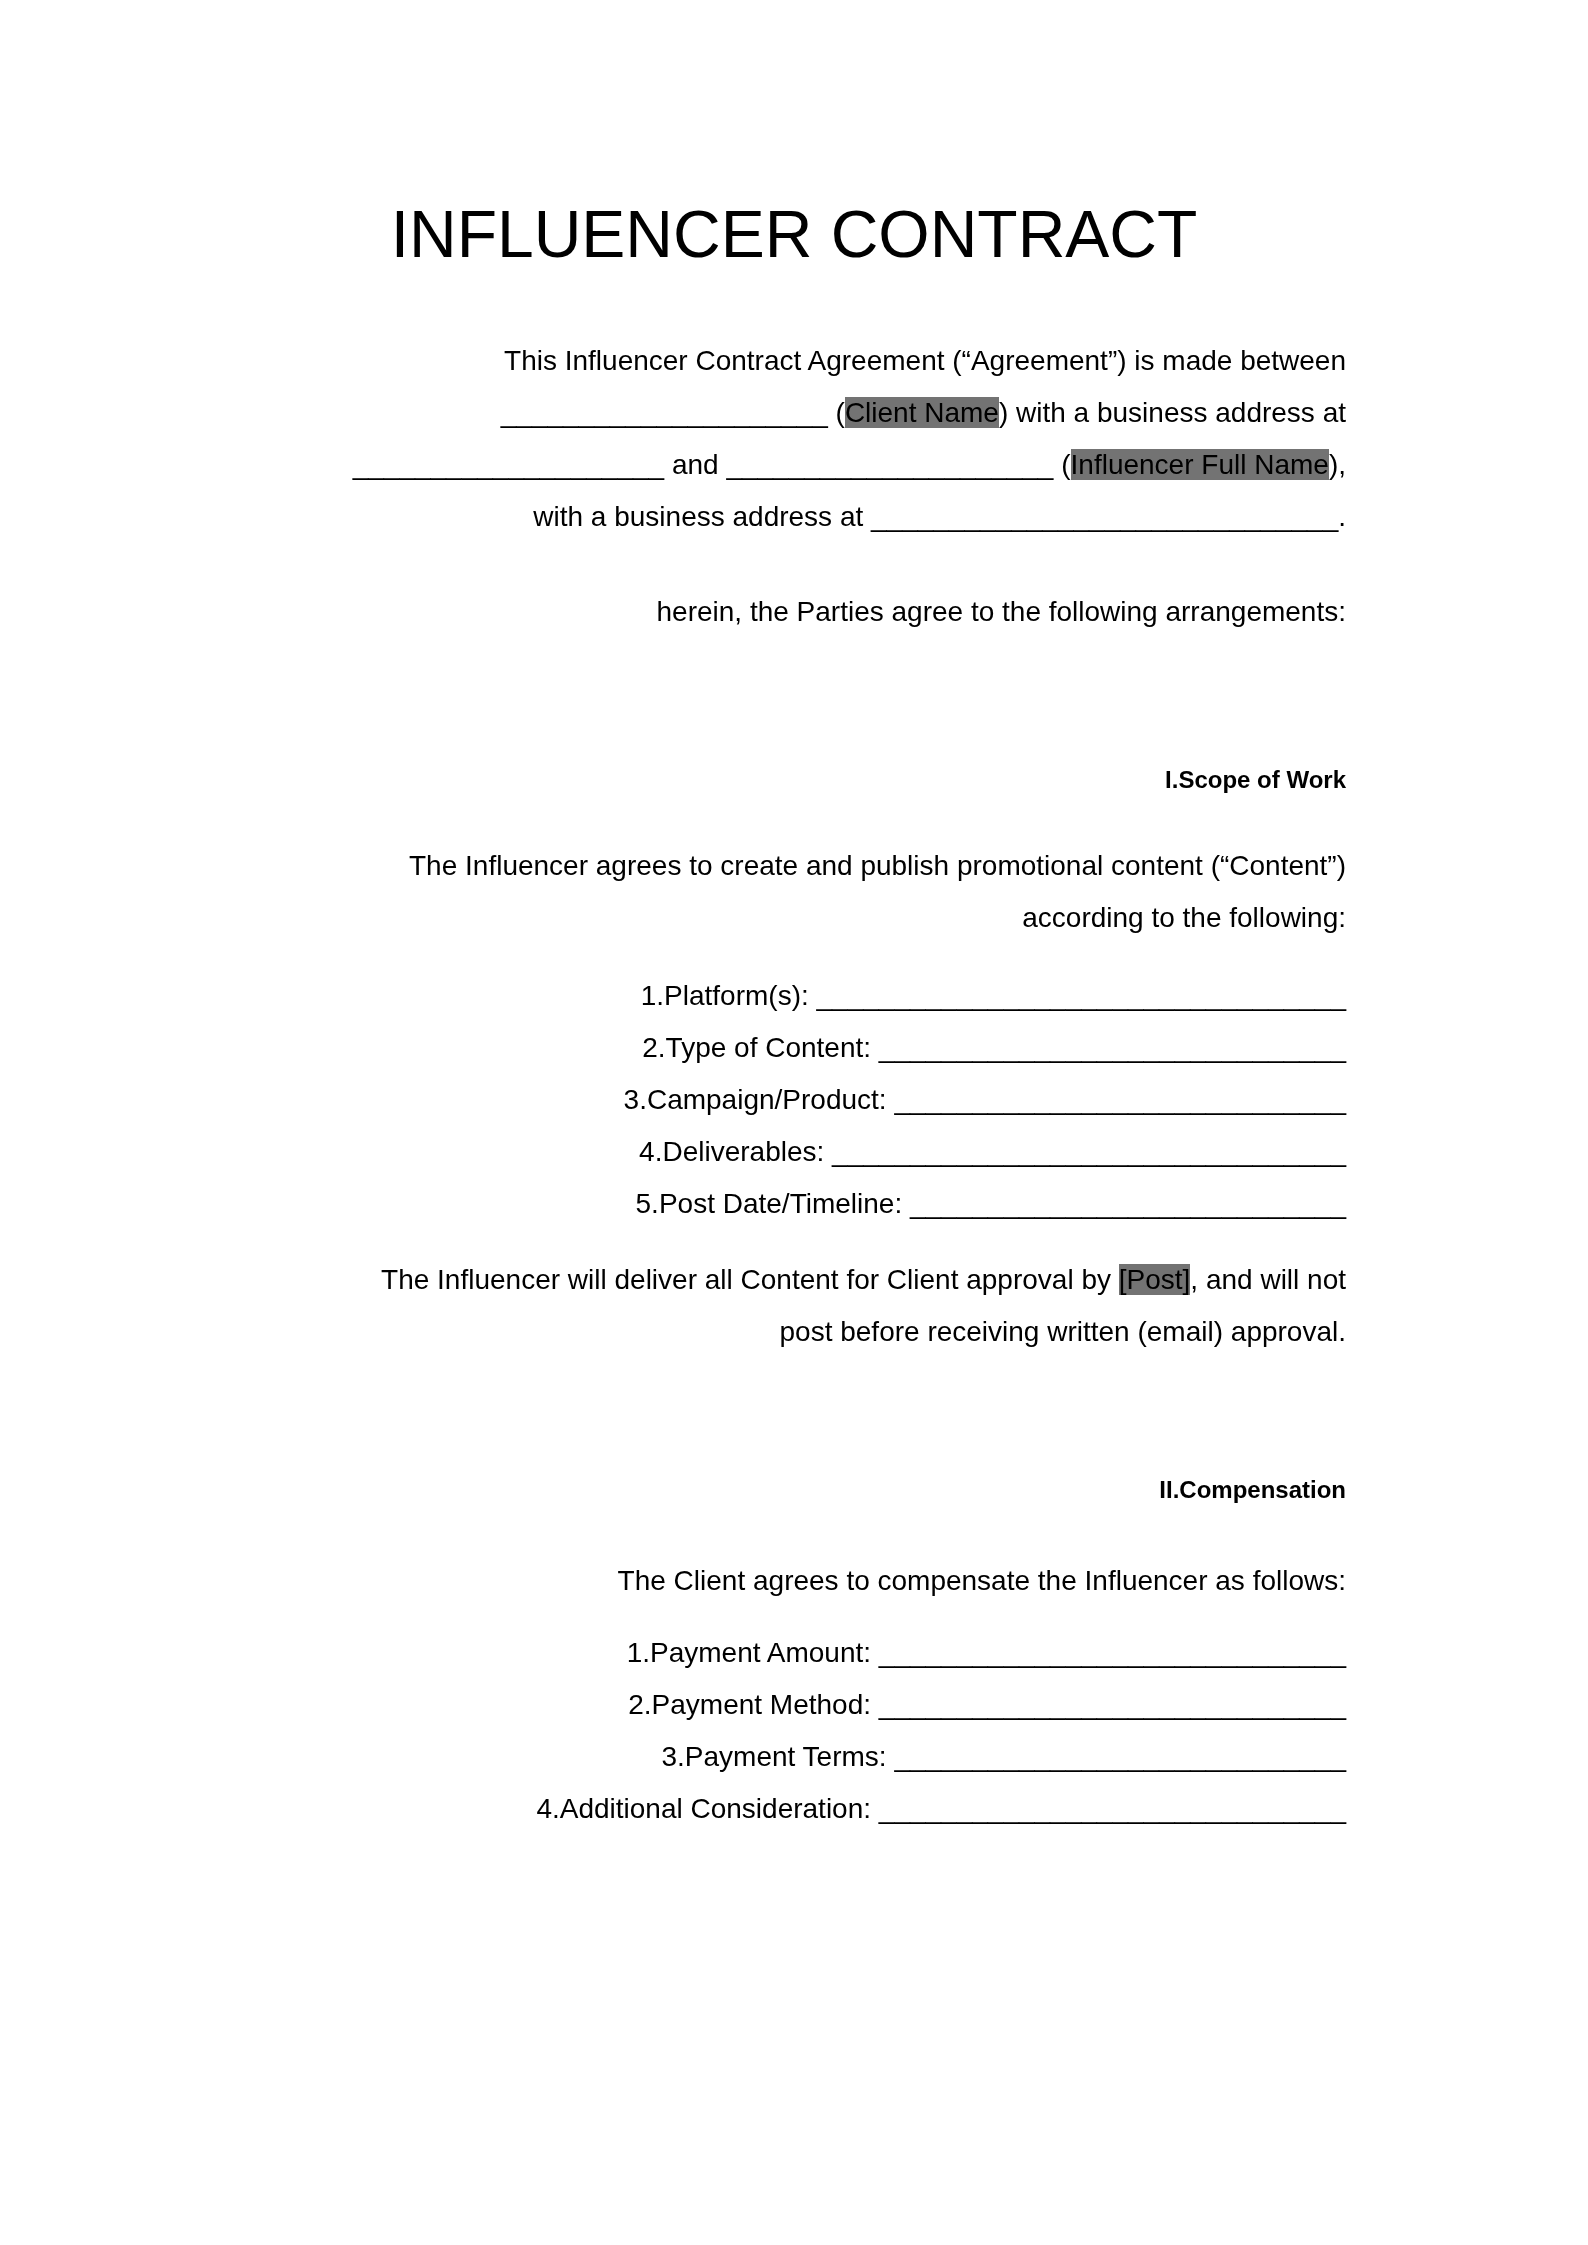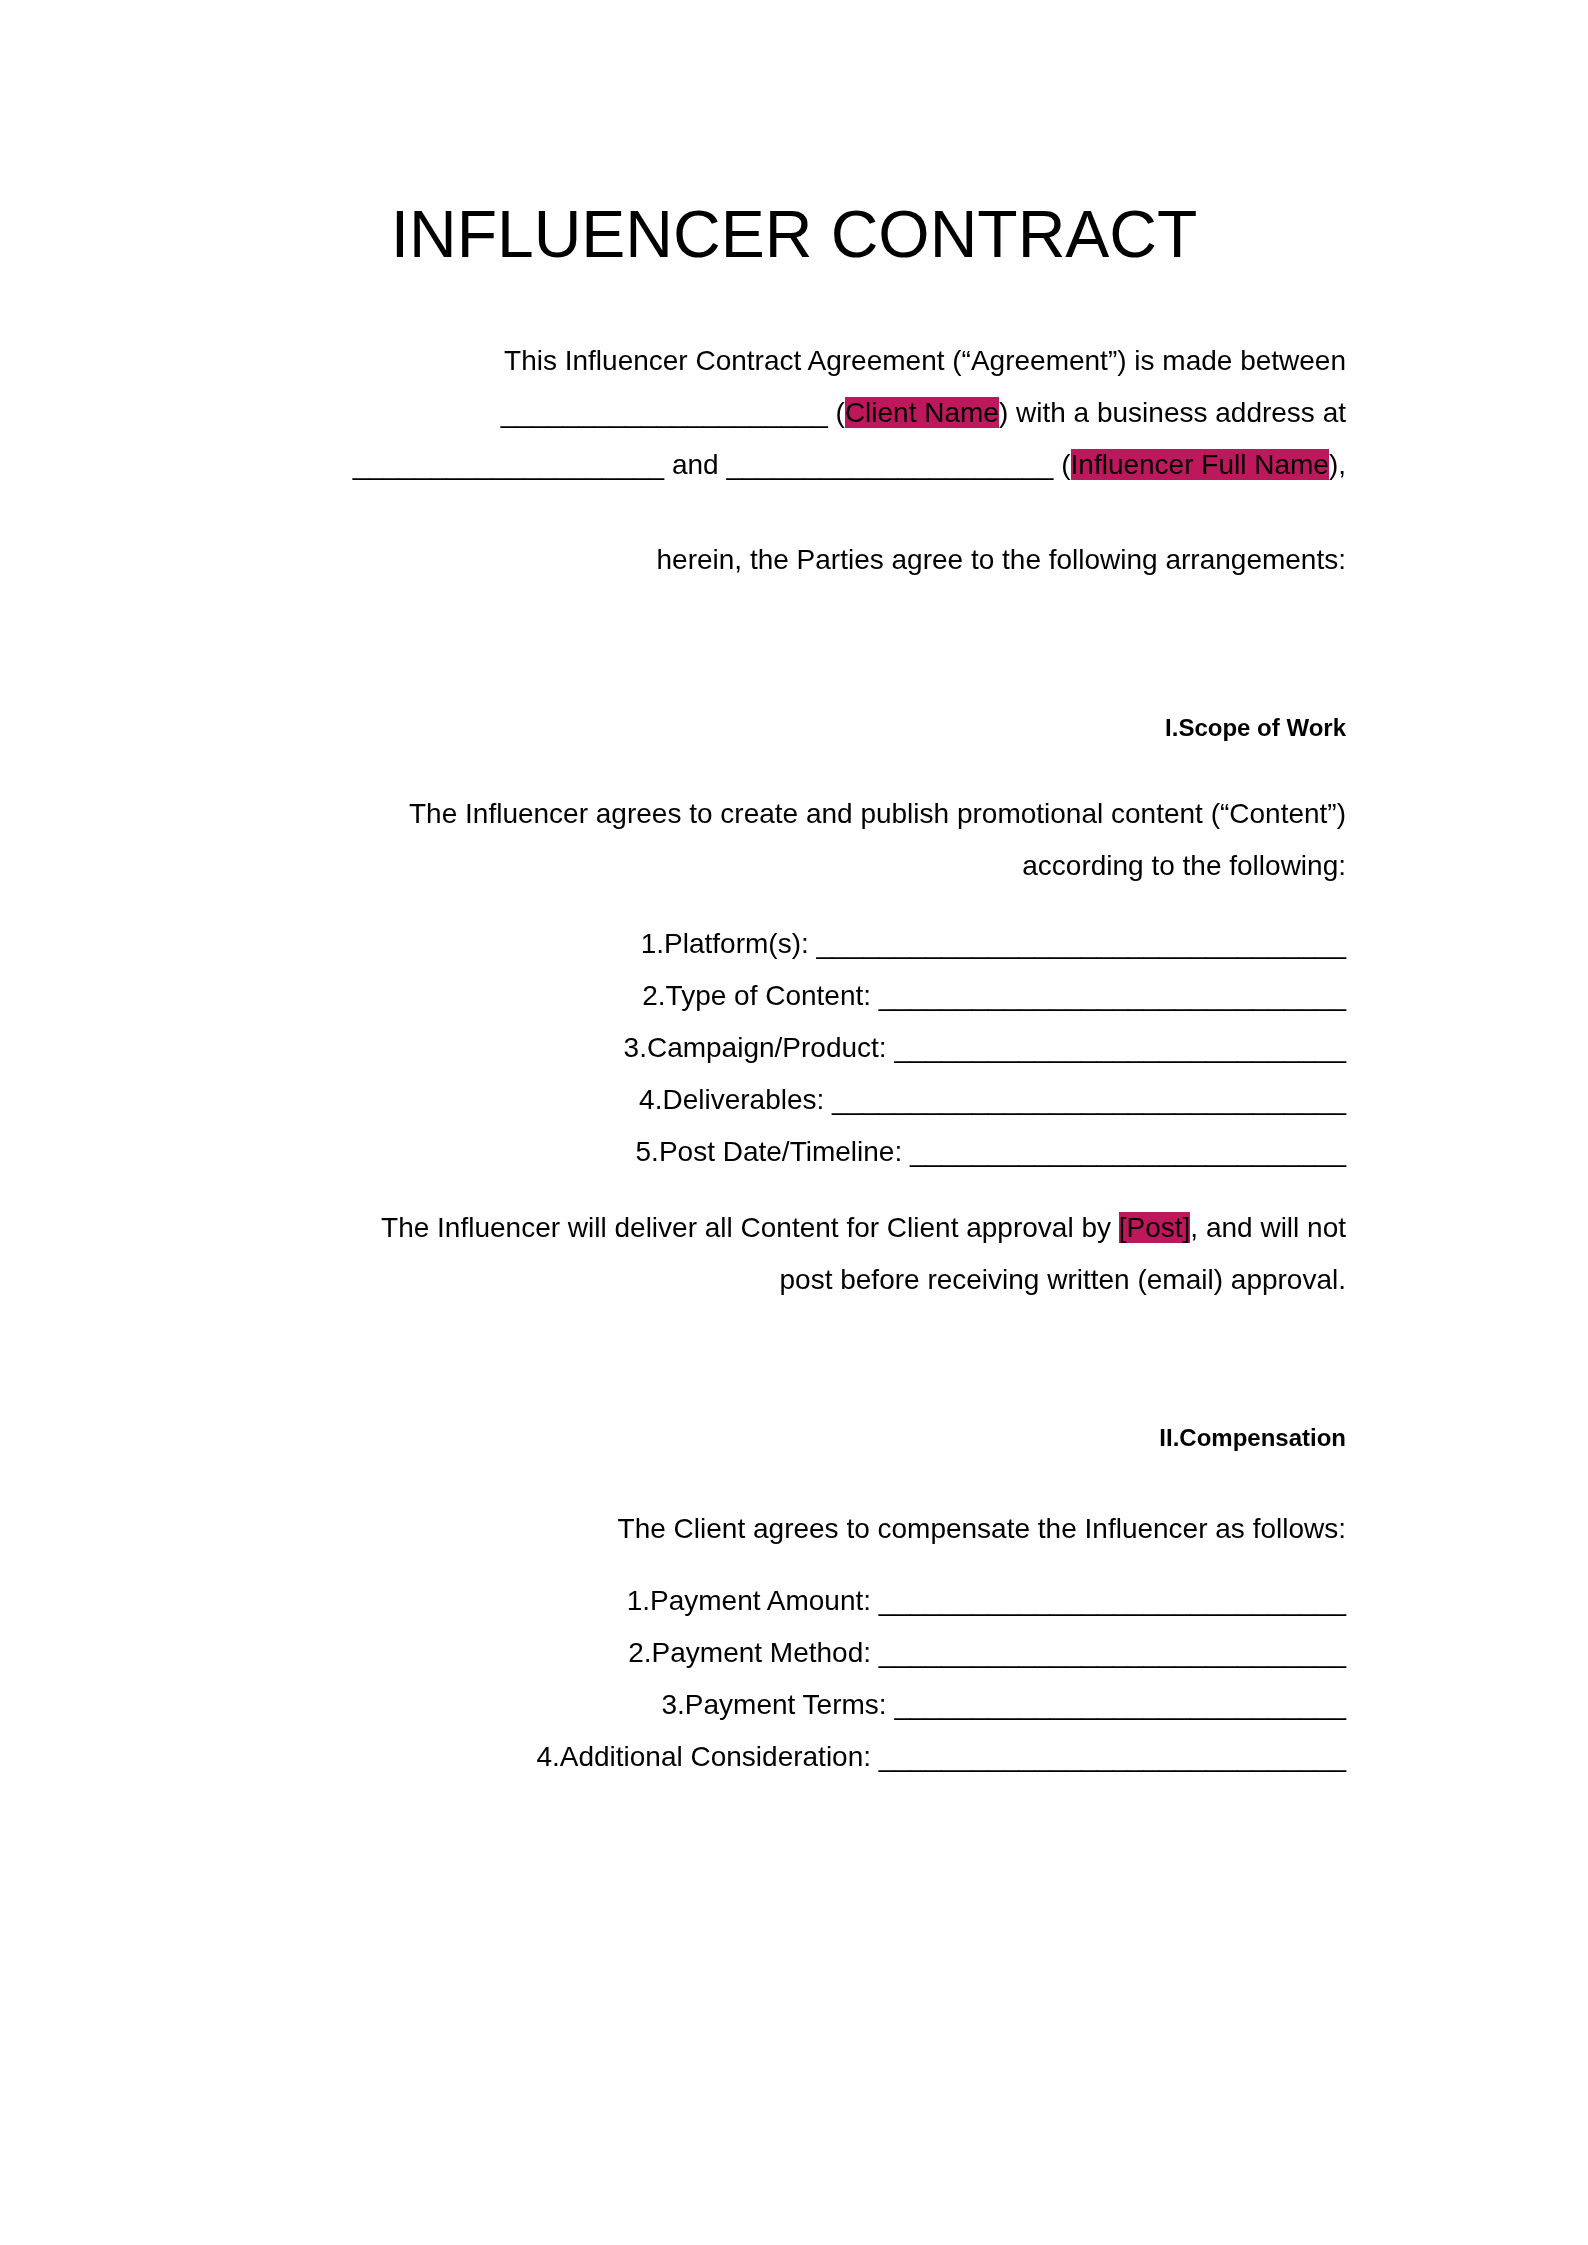--- a/index.html
+++ b/index.html
@@ -17,21 +17,21 @@
     padding-top:200px;
     text-align:center;
     font-size:66px;
     font-weight:400;
     line-height:68px;
     white-space:nowrap;
   }
   .content { padding:0 242px;text-align:right; }
   .para { margin:0; font-size:28px; line-height:52px; }
   .line { display:block; }
-  .hl { background:#be185d; }
+  .hl { background:#737373; }
   .p-intro    { margin-top:67px; }
   .p-preamble { margin-top:43px; }
   .sec {
     margin:0;
     font-size:24px;
     font-weight:700;
     line-height:52px;
   }
   .sec-num { display:inline-block; min-width:60px; }
   .sec-scope { margin-top:116px; }
@@ -59,20 +59,21 @@
 <div class="page">
 
   <h1 class="doc-title">INFLUENCER CONTRACT</h1>
 
   <div class="content">
 
     <p class="para p-intro">
       <span class="line"><span>This Influencer Contract Agreement (“Agreement”) is made between</span></span>
       <span class="line"><span class="blank">_____________________</span><span> (</span><span class="hl">Client Name</span><span>) with a business address at</span></span>
       <span class="line"><span class="blank">____________________</span><span> and </span><span class="blank">_____________________</span><span> (</span><span class="hl">Influencer Full Name</span><span>),</span></span>
+      <span class="line"><span>with a business address at </span><span class="blank">______________________________</span><span>.</span></span>
     </p>
 
     <p class="para p-preamble">
       <span class="line">herein, the Parties agree to the following arrangements:</span>
     </p>
 
     <h2 class="sec sec-scope"><span class="sec-num">I.</span><span class="sec-title">Scope of Work</span></h2>
 
     <p class="para p-scope-intro">
       <span class="line">The Influencer agrees to create and publish promotional content (“Content”)</span>

